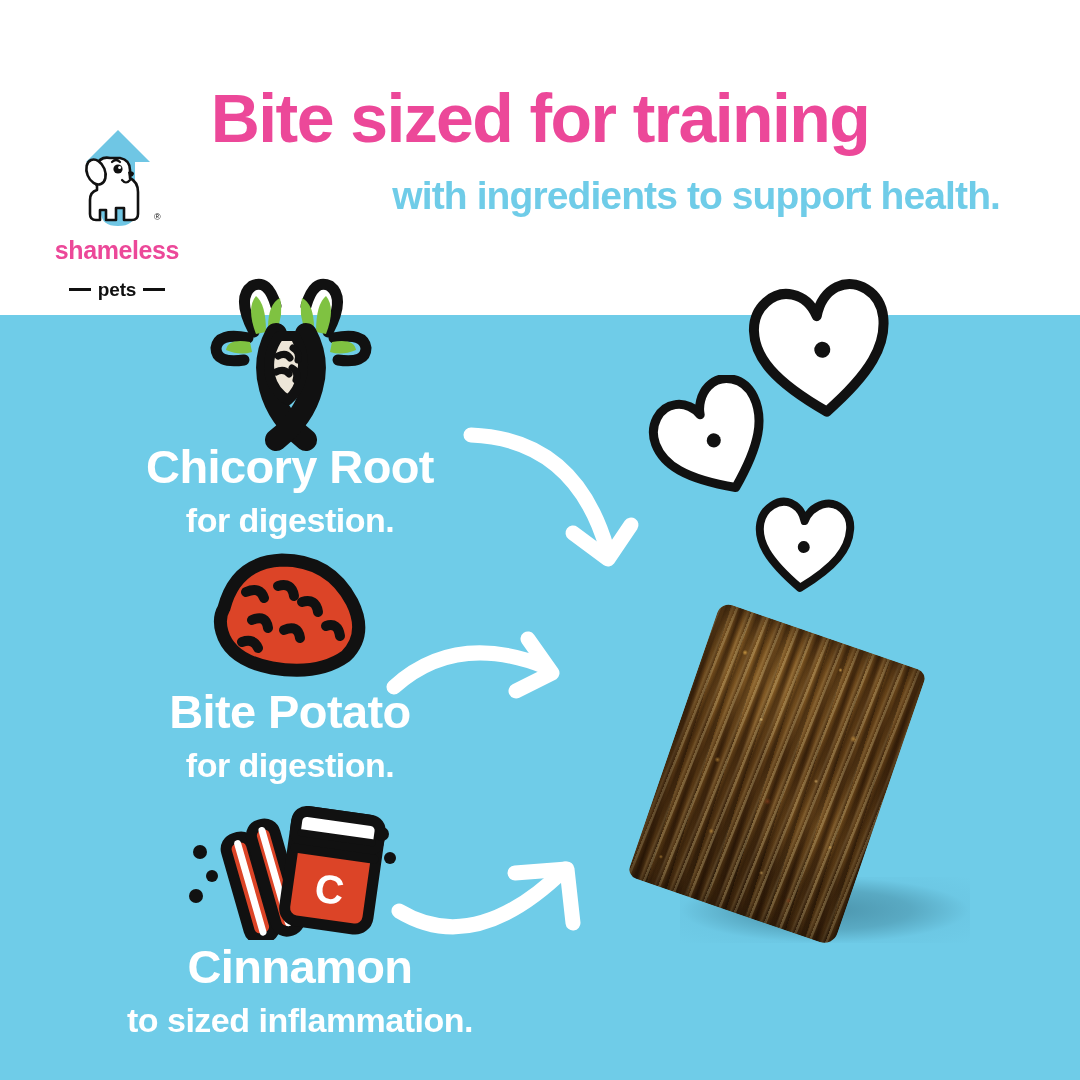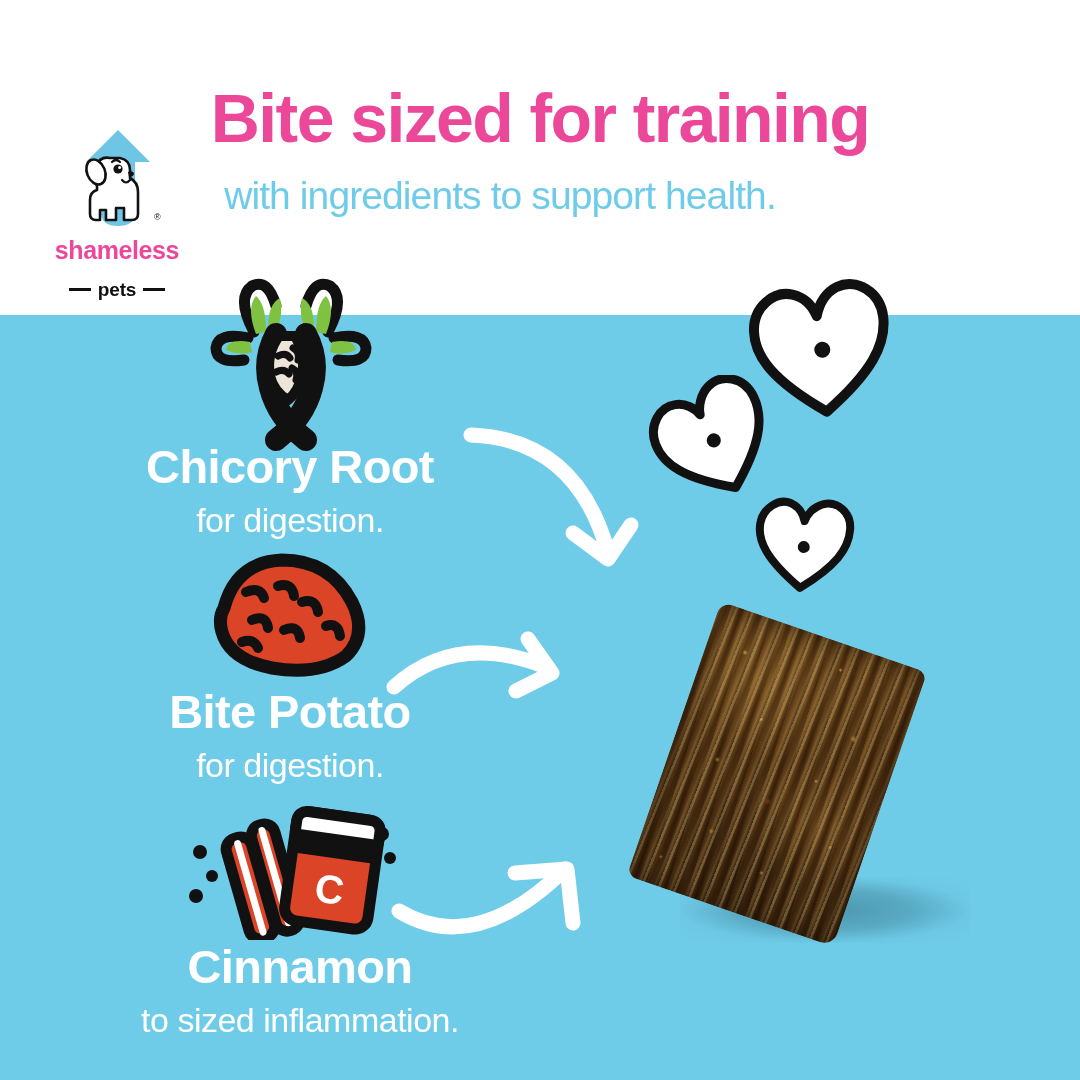--- a/index.html
+++ b/index.html
@@ -85,23 +85,23 @@
     color: #ec4899;
     font-weight: 700;
     font-size: 68px;
     letter-spacing: -1.6px;
     line-height: 1;
   }
   .subhead {
     position: absolute;
     left: 0; top: 176px;
     width: 1000px;
-    text-align: center;
+    text-align: right;
     color: #6FCCE8;
-    font-weight: 400;
+    font-weight: 700;
     font-size: 39px;
     letter-spacing: -0.9px;
     line-height: 1;
   }
 
   
   .ing-name {
     position: absolute;
     width: 460px;
     text-align: center;
@@ -109,21 +109,21 @@
     font-weight: 700;
     font-size: 47px;
     letter-spacing: -0.6px;
     line-height: 1;
   }
   .ing-desc {
     position: absolute;
     width: 460px;
     text-align: center;
     color: #ffffff;
-    font-weight: 400;
+    font-weight: 700;
     font-size: 34px;
     letter-spacing: -0.5px;
     line-height: 1;
   }
 
   .icon-slot { position: absolute; }
   .arrow-slot { position: absolute; }
   .heart-slot { position: absolute; }
 
   

